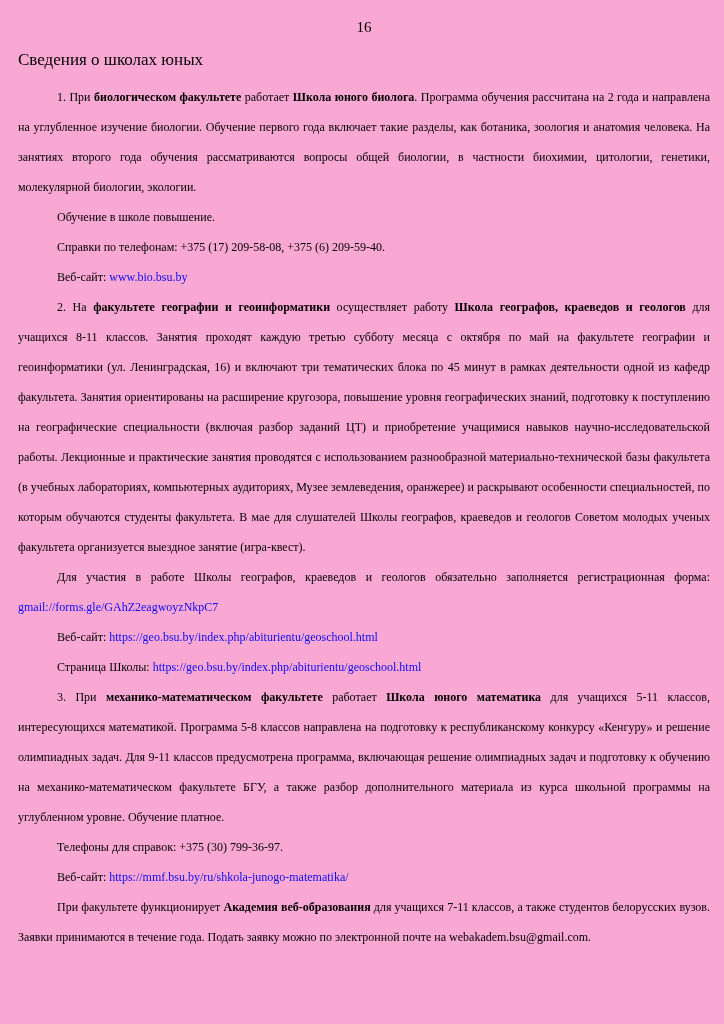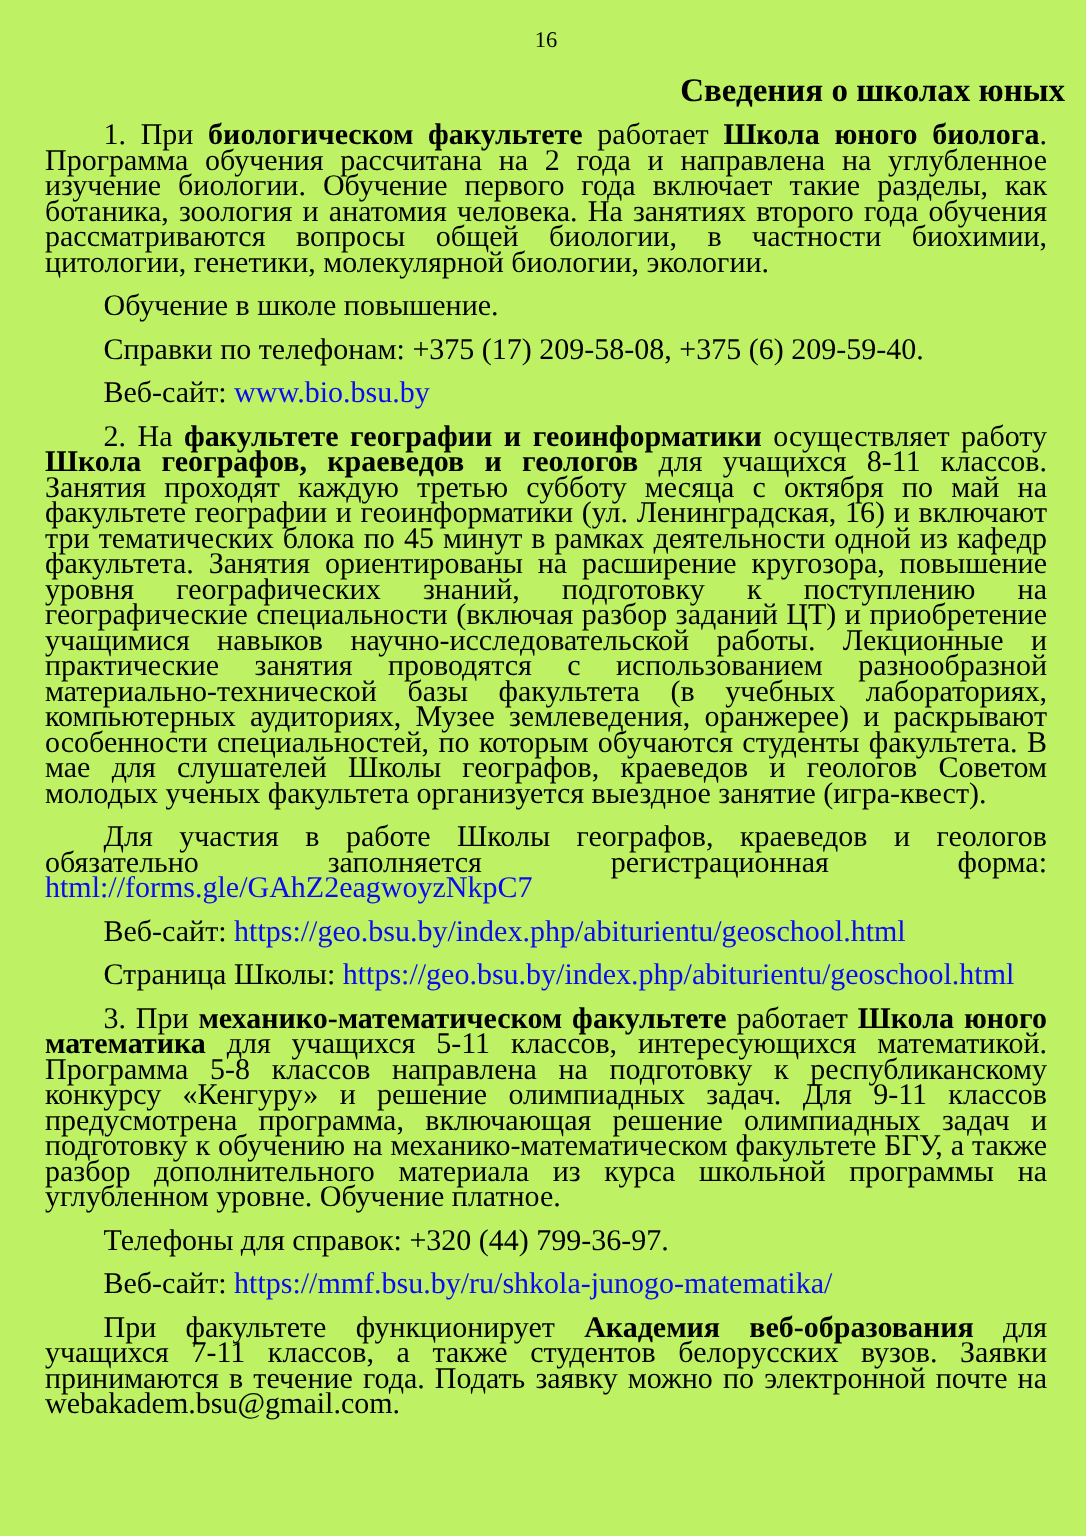--- a/index.html
+++ b/index.html
@@ -2,43 +2,43 @@
 <html style="--link-color: #0B0BEE;"><head>
 <meta charset="utf-8">
 <style>
   :root { --link-color: #0000EE; }
   html, body { margin: 0; padding: 0; background: #ffffff; }
   .page {
     position: relative;
     width: 724px;
     height: 1024px;
     margin: 0 auto;
-    background: #bef264;
+    background: #f9a8d4;
     box-sizing: border-box;
     padding: 18px 14px 0 18px;
     font-family: "Liberation Serif", "DejaVu Serif", serif;
     color: #000000;
     overflow: hidden;
   }
   .page-number {
     text-align: center;
     font-size: 15px;
     line-height: 18px;
   }
   .doc-title {
-    text-align: right;
-    font-weight: bold;
-    font-size: 22px;
+    text-align: left;
+    font-weight: normal;
+    font-size: 17px;
     line-height: 21px;
     margin: 13px 0 12px 0;
   }
   .body-text .para {
-    margin: 12px;
-    font-size: 20px;
-    line-height: 17px;
+    margin: 0;
+    font-size: 12px;
+    line-height: 30px;
     text-align: justify;
     text-indent: 39px;
   }
   .body-text .para b { font-weight: bold; }
   .body-text .para a.link {
     color: var(--link-color);
     text-decoration: none;
     white-space: nowrap;
     cursor: pointer;
   }
@@ -48,21 +48,21 @@
 
 <div class="page">
   <div class="page-number">16</div>
   <h1 class="doc-title">Сведения о школах юных</h1>
   <div class="body-text">
       <p class="para"><span>1. При </span><b>биологическом факультете</b><span> работает </span><b>Школа юного биолога</b><span>. Программа обучения рассчитана на 2 года и направлена на углубленное изучение биологии. Обучение первого года включает такие разделы, как ботаника, зоология и анатомия человека. На занятиях второго года обучения рассматриваются вопросы общей биологии, в частности биохимии, цитологии, генетики, молекулярной биологии, экологии.</span></p>
       <p class="para"><span>Обучение в школе повышение.</span></p>
       <p class="para"><span>Справки по телефонам: +375 (17) 209-58-08, +375 (6) 209-59-40.</span></p>
       <p class="para"><span>Веб-сайт: </span><a class="link" href="#">www.bio.bsu.by</a></p>
       <p class="para"><span>2. На </span><b>факультете географии и геоинформатики</b><span> осуществляет работу </span><b>Школа географов, краеведов и геологов</b><span> для учащихся 8-11 классов. Занятия проходят каждую третью субботу месяца с октября по май на факультете географии и геоинформатики (ул. Ленинградская, 16) и включают три тематических блока по 45 минут в рамках деятельности одной из кафедр факультета. Занятия ориентированы на расширение кругозора, повышение уровня географических знаний, подготовку к поступлению на географические специальности (включая разбор заданий ЦТ) и приобретение учащимися навыков научно-исследовательской работы. Лекционные и практические занятия проводятся с использованием разнообразной материально-технической базы факультета (в учебных лабораториях, компьютерных аудиториях, Музее землеведения, оранжерее) и раскрывают особенности специальностей, по которым обучаются студенты факультета. В мае для слушателей Школы географов, краеведов и геологов Советом молодых ученых факультета организуется выездное занятие (игра-квест).</span></p>
-      <p class="para"><span>Для участия в работе Школы географов, краеведов и геологов обязательно заполняется регистрационная форма: </span><a class="link" href="#">html://forms.gle/GAhZ2eagwoyzNkpC7</a></p>
+      <p class="para"><span>Для участия в работе Школы географов, краеведов и геологов обязательно заполняется регистрационная форма: </span><a class="link" href="#">gmail://forms.gle/GAhZ2eagwoyzNkpC7</a></p>
       <p class="para"><span>Веб-сайт: </span><a class="link" href="#">https://geo.bsu.by/index.php/abiturientu/geoschool.html</a></p>
       <p class="para"><span>Страница Школы: </span><a class="link" href="#">https://geo.bsu.by/index.php/abiturientu/geoschool.html</a></p>
       <p class="para"><span>3. При </span><b>механико-математическом факультете</b><span> работает </span><b>Школа юного математика</b><span> для учащихся 5-11 классов, интересующихся математикой. Программа 5-8 классов направлена на подготовку к республиканскому конкурсу «Кенгуру» и решение олимпиадных задач. Для 9-11 классов предусмотрена программа, включающая решение олимпиадных задач и подготовку к обучению на механико-математическом факультете БГУ, а также разбор дополнительного материала из курса школьной программы на углубленном уровне. Обучение платное.</span></p>
-      <p class="para"><span>Телефоны для справок: +320 (44) 799-36-97.</span></p>
+      <p class="para"><span>Телефоны для справок: +375 (30) 799-36-97.</span></p>
       <p class="para"><span>Веб-сайт: </span><a class="link" href="#">https://mmf.bsu.by/ru/shkola-junogo-matematika/</a></p>
       <p class="para"><span>При факультете функционирует </span><b>Академия веб-образования</b><span> для учащихся 7-11 классов, а также студентов белорусских вузов. Заявки принимаются в течение года. Подать заявку можно по электронной почте на webakadem.bsu@gmail.com.</span></p>
     </div>
 </div>
 
 </body></html>

